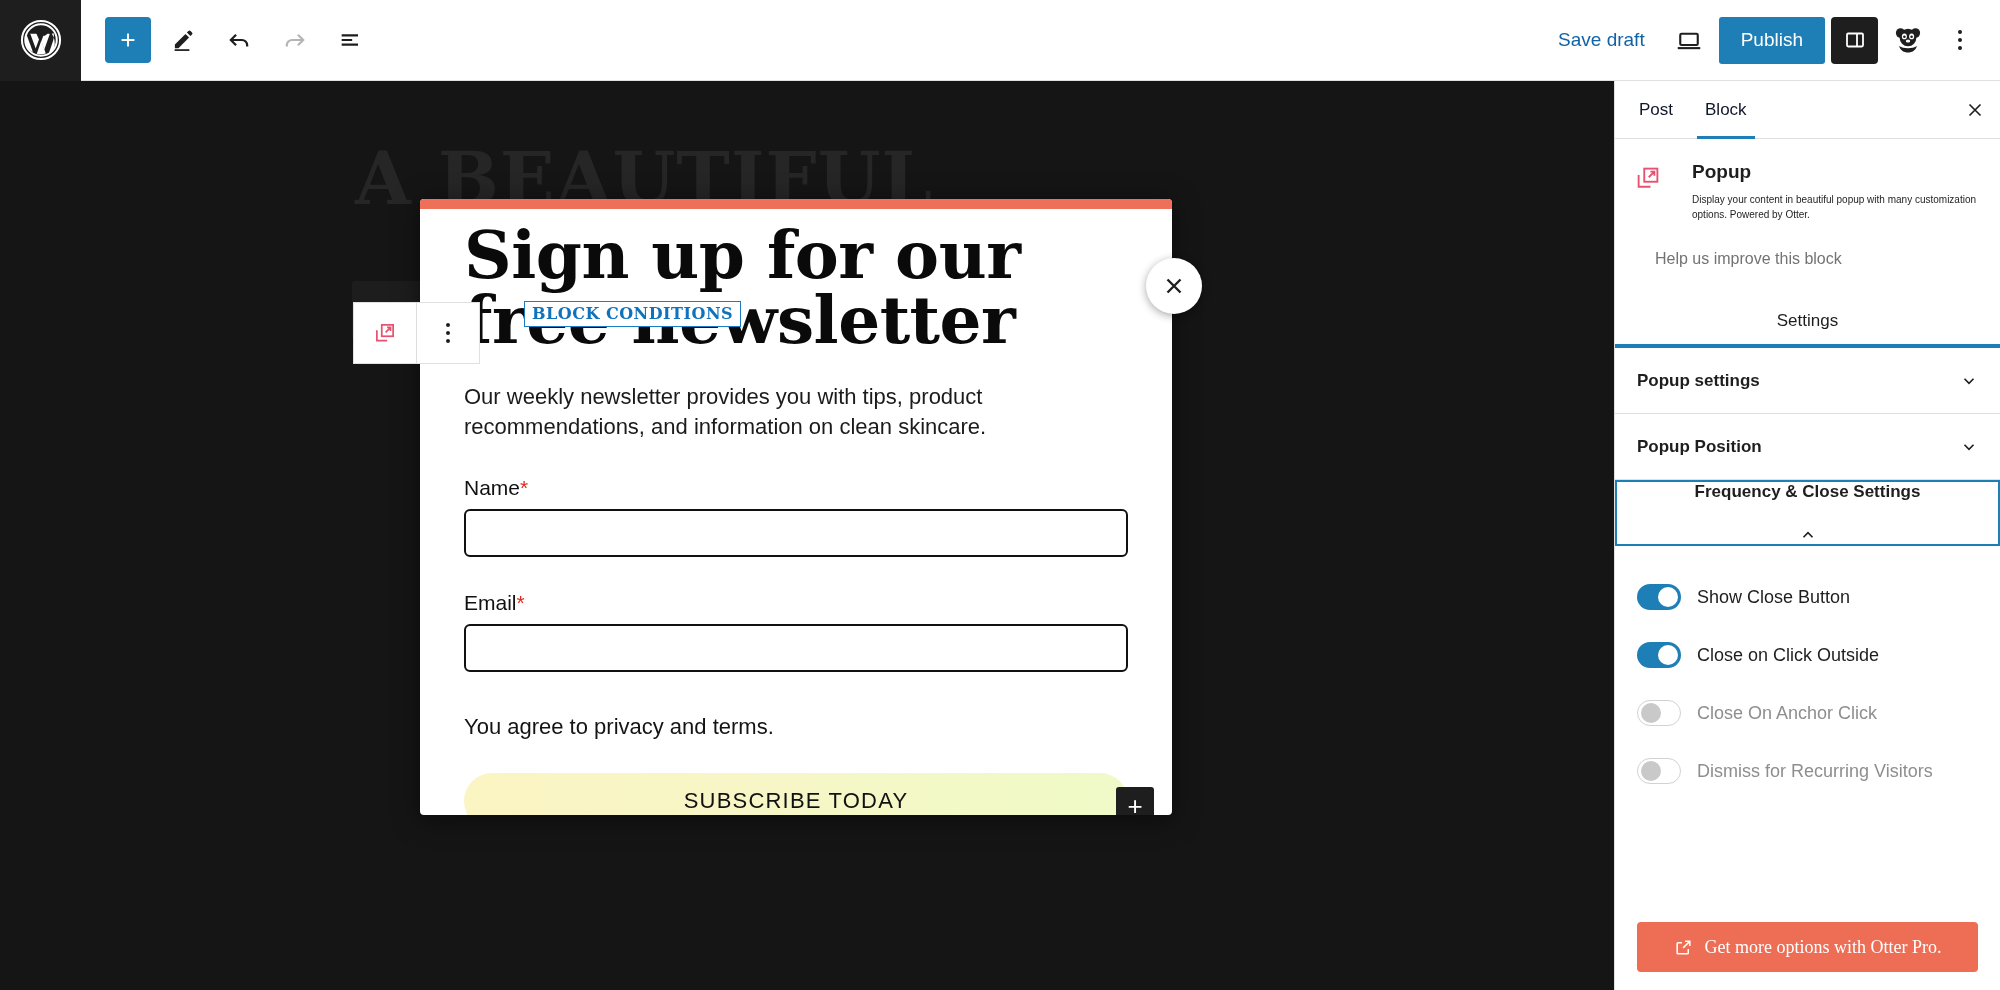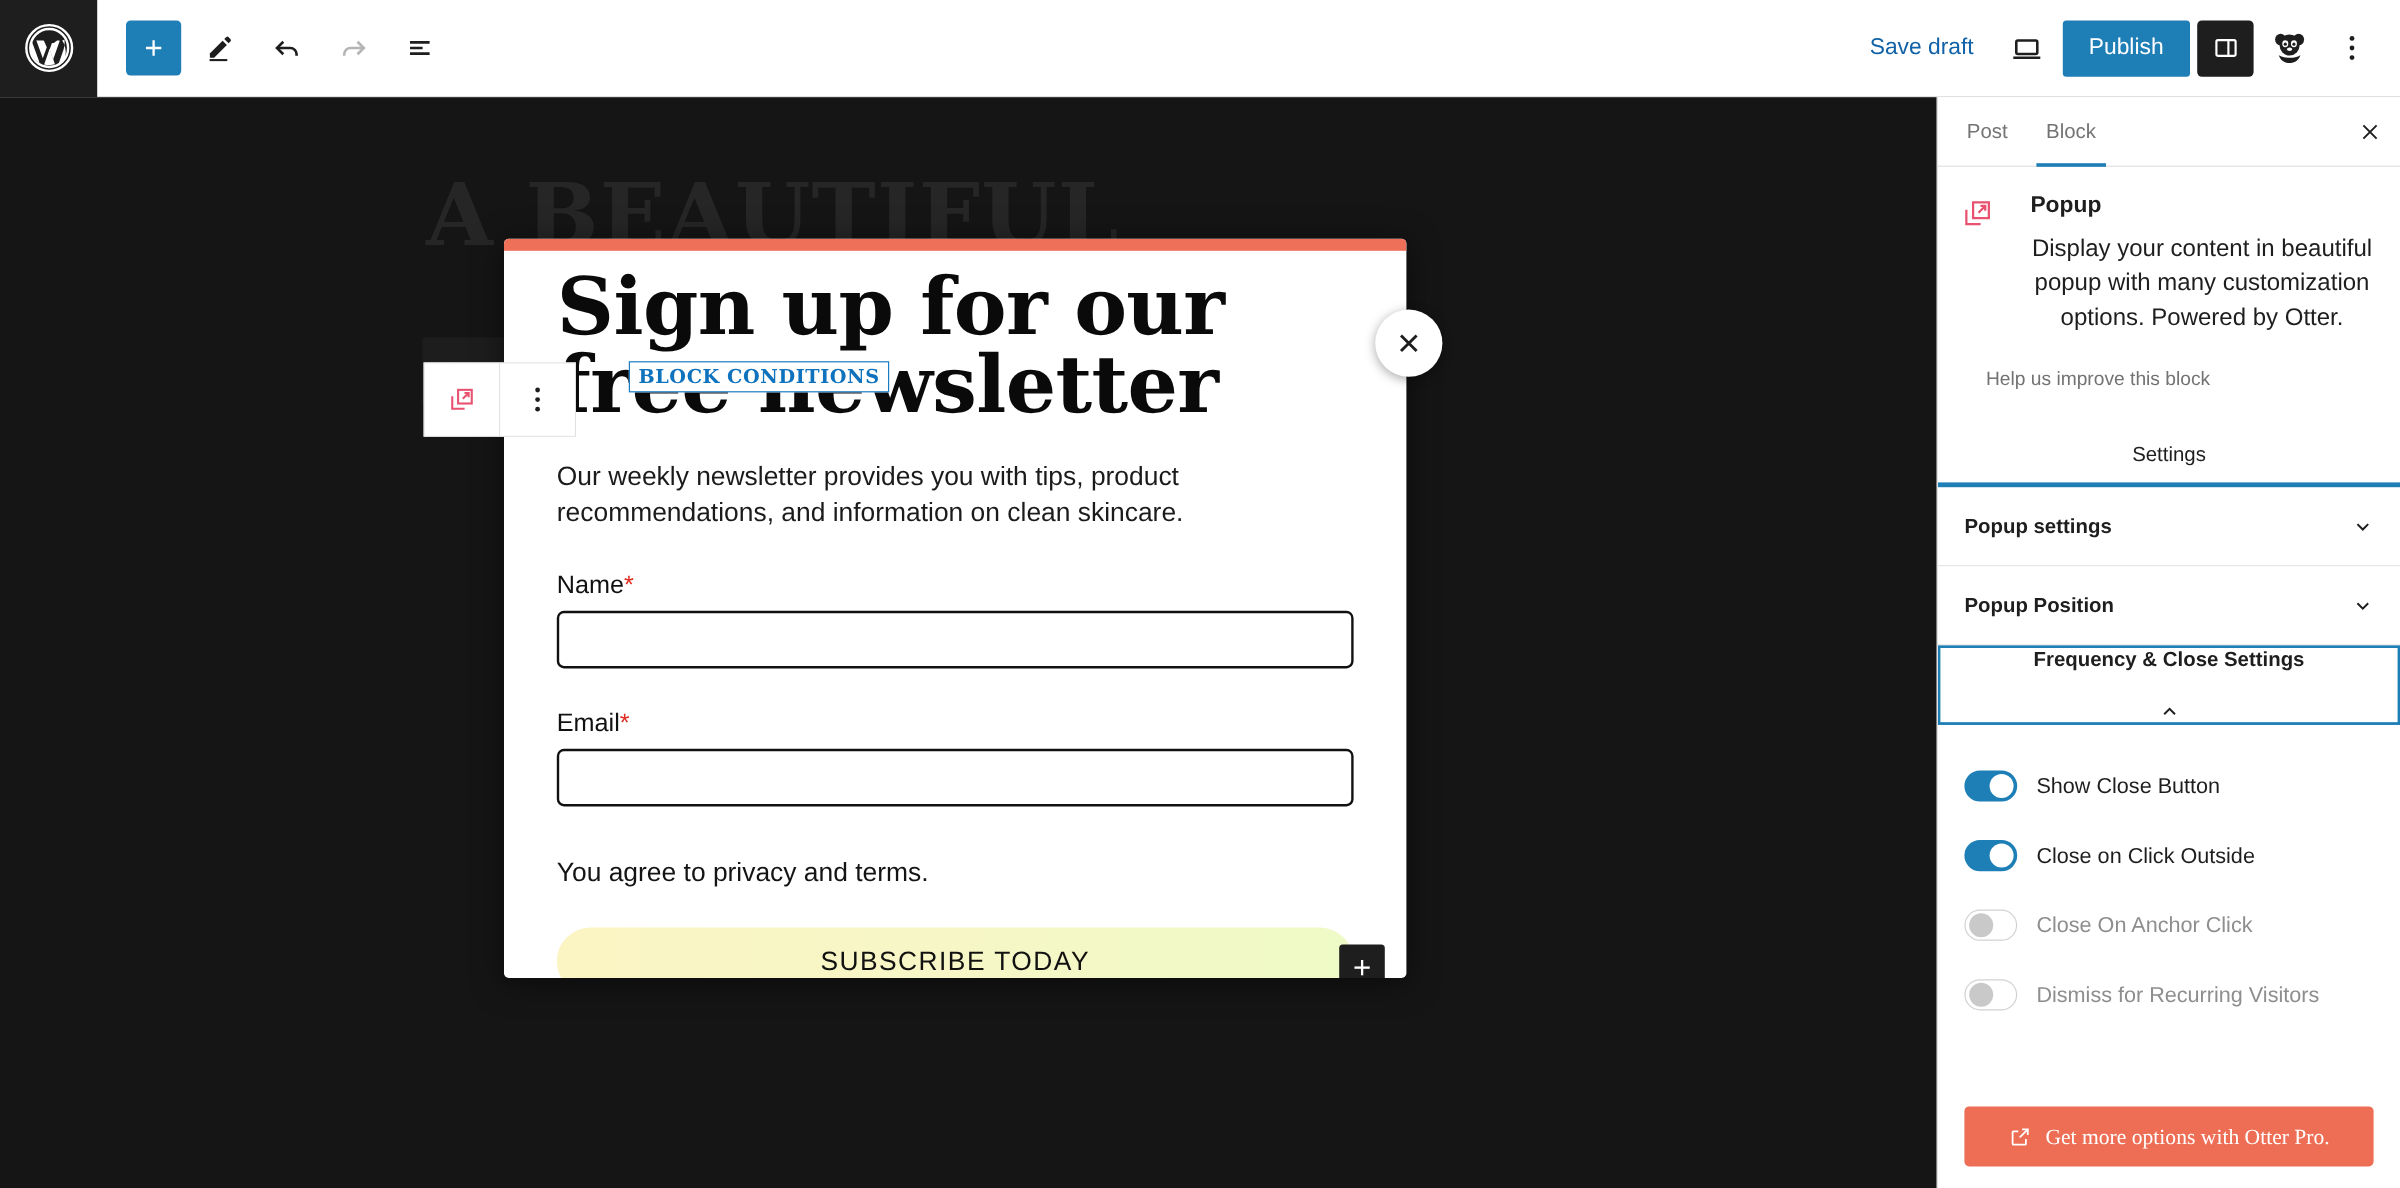--- a/index.html
+++ b/index.html
@@ -182,38 +182,38 @@
     border-left: 1px solid #e0e0e0;
     overflow: hidden;
   }
   .sb-tabs {
     height: 58px; display: flex; align-items: stretch;
     border-bottom: 1px solid #e0e0e0; position: relative;
     padding-left: 8px;
   }
   .sb-tab {
     padding: 0 16px; display: flex; align-items: center;
-    font-size: 17px; color: #737373; cursor: pointer;
+    font-size: 17px; color: #0f172a; cursor: pointer;
     background: none; border: none; position: relative;
     font-family: "Liberation Sans", sans-serif;
   }
   .sb-tab.active::after {
     content: ""; position: absolute; left: 8px; right: 8px; bottom: -1px;
     height: 3px; background: #1e7eb6;
   }
   .sb-close {
     margin-left: auto; width: 50px;
     display: flex; align-items: center; justify-content: center;
     cursor: pointer; background: none; border: none;
   }
 
   .block-card { display: flex; gap: 25px; padding: 22px 22px 0 18px; }
   .block-icon { flex: 0 0 34px; padding-top: 2px; }
   .block-name { font-size: 19px; font-weight: 600; color: #1e1e1e; margin-bottom: 10px; }
-  .block-desc { font-size: 20px; line-height: 1.45; color: #1e1e1e; text-align: center; }
+  .block-desc { font-size: 10px; line-height: 1.45; color: #1e1e1e; }
   .help-link {
     display: block; padding: 0 40px; margin-top: 28px;
     color: #737373; font-size: 16px; text-decoration: none; cursor: pointer;
   }
 
   .style-tabs {
     display: flex; margin-top: 26px;
     border-bottom: 1px solid #e0e0e0; height: 54px;
   }
   .style-tab {

